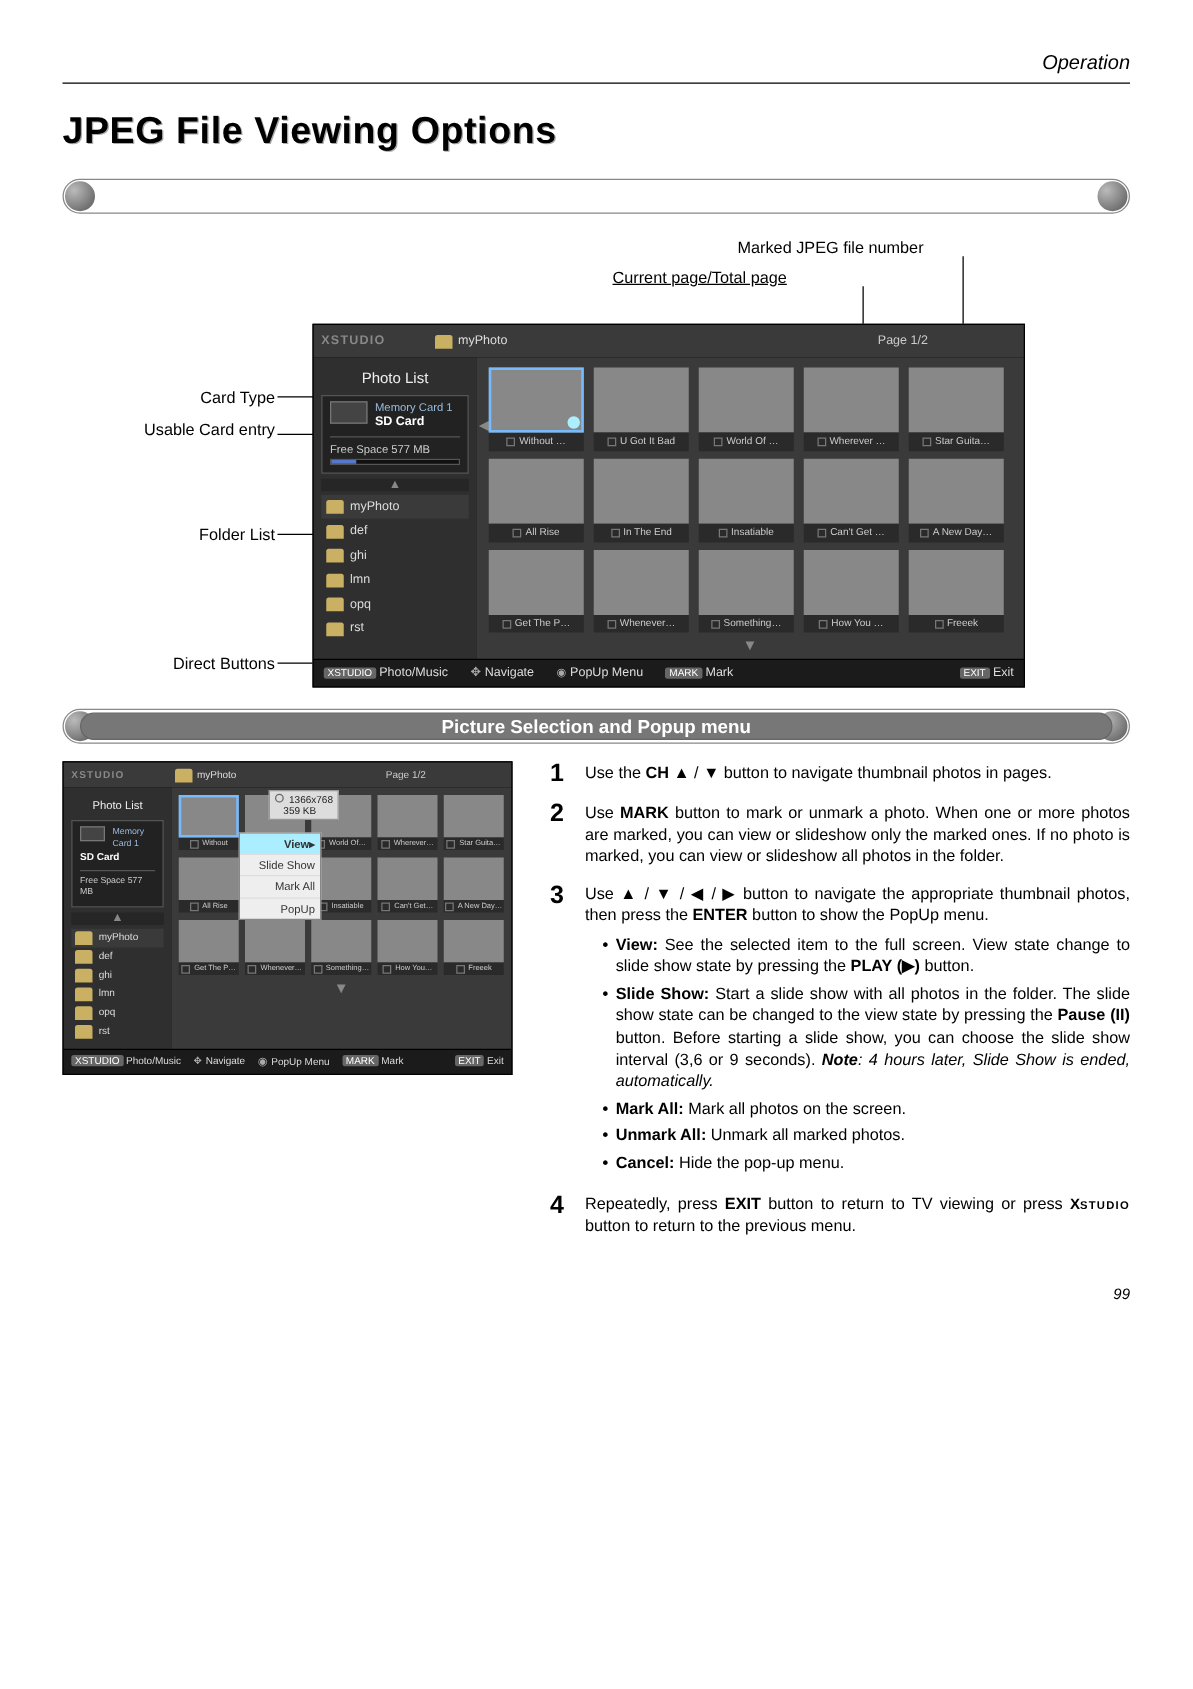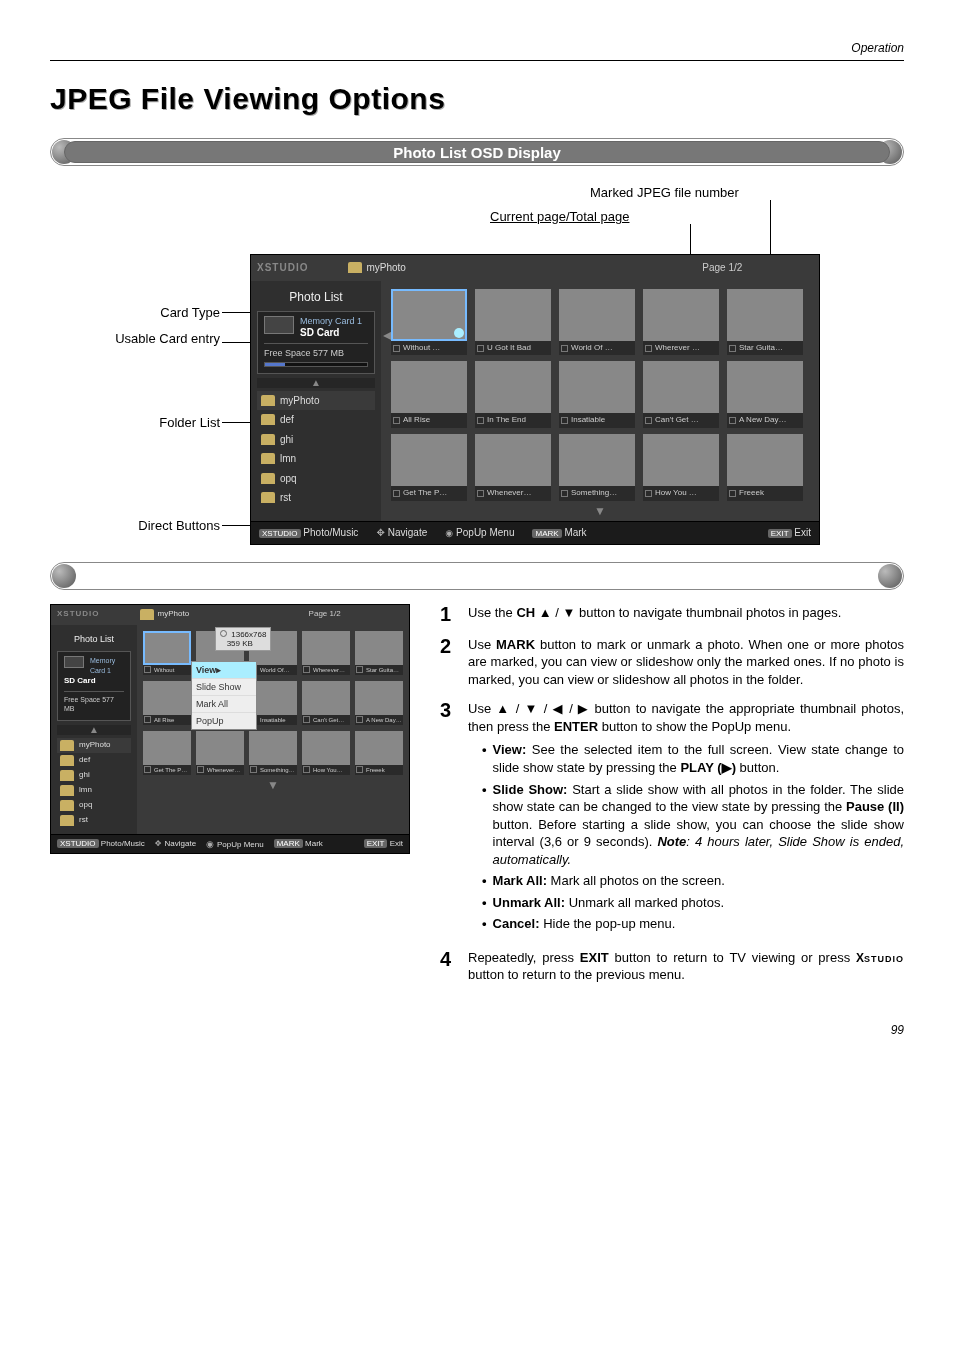--- a/index.html
+++ b/index.html
@@ -1,17 +1,17 @@
 <!DOCTYPE html>
 <html><head>
 <meta charset="utf-8">
 <style>
   * { box-sizing: border-box; margin: 0; padding: 0; }
   body { font-family: Arial, Helvetica, sans-serif; background: #fff; color: #000; width: 954px; margin: 0 auto; padding: 40px 50px 30px 50px; font-size: 13px; line-height: 1.35; }
-  .header-label { text-align: right; font-style: italic; font-size: 12px; margin-bottom: 4px; }
+  .header-label { text-align: right; font-style: italic; font-size: 16px; margin-bottom: 4px; }
   .hr { border-top: 1.5px solid #000; margin-bottom: 18px; }
   h1#title { font-size: 30px; font-weight: bold; letter-spacing: 0.5px; margin-bottom: 14px; text-shadow: 1px 1px 0 #aaa; }
   .intro p { font-size: 13px; margin-bottom: 2px; }
   .intro .note { font-weight: bold; padding-left: 8px; }
 
   
   .section-banner { position: relative; height: 28px; margin: 18px 0 10px 0; }
   .banner-outer { position:absolute; left:0; right:0; top:0; height:28px; border:1.5px solid #888; border-radius: 14px; background:#fff; }
   .banner-inner { position:absolute; left:14px; right:14px; top:3px; height:22px; background:#777; border-radius: 11px; border:1px solid #666; color:#fff; text-align:center; line-height:22px; font-weight:bold; font-size:15px; }
   .banner-knob { position:absolute; top:2px; width:24px; height:24px; border-radius:50%; background: radial-gradient(circle at 30% 30%, #bbb, #555); }
@@ -47,21 +47,21 @@
   .arrow-up, .arrow-down { text-align:center; color:#888; font-size:10px; line-height:10px; background:#262626; margin:3px 0; }
   .folder-list .row { display:flex; align-items:center; gap:5px; padding:3px 4px; font-size:10px; color:#ddd; }
   .folder-list .row.sel { background:#3a3a3a; }
   .folder-list .row .folder-icon { flex-shrink:0; }
 
   .osd-grid { flex:1; background:#3a3a3a; padding:8px 10px 2px 10px; position:relative; }
   .grid-rows { display:flex; flex-direction:column; gap:6px; }
   .grid-row { display:flex; gap:8px; }
   .thumb { width:76px; }
   .thumb .img { width:76px; height:52px; background:#888; display:block; }
-  .thumb .cap { display:flex; align-items:center; gap:3px; font-size:8px; color:#ccc; background:#2a2a2a; padding:2px 2px; white-space:nowrap; overflow:hidden; }
+  .thumb .cap { display:flex; align-items:center; gap:3px; font-size:8px; color:#ccc; background:#2a2a2a; padding:2px 2px; white-space:nowrap; overflow:hidden;justify-content:center; }
   .thumb .cap .chk2 { width:7px; height:7px; border:1px solid #777; display:inline-block; flex-shrink:0; }
   .thumb.sel .img { outline:2px solid #7bf; outline-offset:-2px; }
   .thumb .play { position:relative; }
   .thumb .play::after { content:""; position:absolute; right:3px; bottom:3px; width:10px; height:10px; border-radius:50%; background:#aef; }
   .nav-arrow-left { position:absolute; left:2px; top:46px; color:#888; font-size:12px; }
   .grid-down { text-align:center; color:#888; font-size:12px; margin-top:2px; }
 
   .osd-footer { background:#1b1b1b; color:#ddd; font-size:10px; display:flex; align-items:center; gap:18px; padding:4px 8px; border-top:1px solid #000; }
   .osd-footer .fbtn { background:#666; color:#fff; font-size:8px; padding:0 3px; border-radius:2px; }
   .osd-footer .nav-icon::before { content:"✥"; margin-right:3px; color:#aaa; }
@@ -81,21 +81,21 @@
   .osd.small .freebar { font-size:7px; }
   .osd.small .folder-list .row { font-size:8px; padding:2px 3px; }
   .osd.small .osd-grid { padding:6px; }
   .osd.small .thumb { width:48px; }
   .osd.small .thumb .img { width:48px; height:34px; }
   .osd.small .thumb .cap { font-size:6px; padding:1px; }
   .osd.small .osd-footer { font-size:8px; gap:10px; padding:3px 6px; }
   .osd.small .grid-row { gap:5px; }
   .tooltip { position:absolute; left:78px; top:2px; background:#ddd; border:1px solid #999; font-size:8px; color:#222; padding:2px 4px; line-height:9px; z-index:2; }
   .popup-menu { position:absolute; left:54px; top:36px; background:#eee; border:1px solid #888; width:66px; z-index:3; }
-  .popup-menu .pm-item { font-size:9px; color:#333; padding:2px 4px; border-bottom:1px solid #ddd; display:flex; justify-content:flex-start; align-items:center; }
+  .popup-menu .pm-item { font-size:9px; color:#333; padding:2px 4px; border-bottom:1px solid #ddd; display:flex; justify-content:flex-end; align-items:center; }
   .popup-menu .pm-item.sel { background:#aef; font-weight:bold; }
   .popup-menu .pm-item:last-child { border-bottom:none; }
 
   .steps { flex:1; font-size:13px; }
   .step { display:flex; gap:10px; margin-bottom:12px; text-align:justify; }
   .step .num { font-size:20px; font-weight:bold; width:18px; flex-shrink:0; line-height:20px; }
   .step .body { flex:1; }
   .bullets { margin:6px 0 2px 0; }
   .bullets .bl { display:flex; gap:6px; margin-bottom:4px; text-align:justify; padding-left:14px; }
   .bullets .bl .dot { font-weight:bold; }
@@ -113,21 +113,20 @@
 
 <h1 id="title">JPEG File Viewing Options</h1>
 
 <div class="intro">
 </div>
 
 <div class="section-banner">
   <div class="banner-outer"></div>
   <div class="banner-knob left"></div>
   <div class="banner-knob right"></div>
-  <div class="banner-inner">Photo List OSD Display</div>
 </div>
 
 <div class="photolist-block" style="height:360px;">
 
   <div class="ann-right" style="left:540px; top:0;text-align:right;">Marked JPEG file number</div>
   <div class="ann-right" style="left:440px; top:24px;text-decoration:underline;">Current page/Total page</div>
   <div class="leader-v" style="left:640px; top:40px; height:30px;"></div>
   <div class="leader-v" style="left:720px; top:16px; height:54px;"></div>
 
   <div class="ann-left" style="left:40px; top:120px; width:130px;">Card Type</div>
@@ -320,20 +319,21 @@
       <span class="spacer"></span>
       <span><span class="fbtn">EXIT</span> <span>Exit</span></span>
     </div>
   </div>
 </div>
 
 <div class="section-banner">
   <div class="banner-outer"></div>
   <div class="banner-knob left"></div>
   <div class="banner-knob right"></div>
+  <div class="banner-inner">Picture Selection and Popup menu</div>
 </div>
 
 <div class="popup-section">
 
   <div class="osd small">
     <div class="osd-header">
       <span class="logo">XSTUDIO</span>
       <span class="path">
           <span class="folder-icon"></span>
           <span>myPhoto</span>

